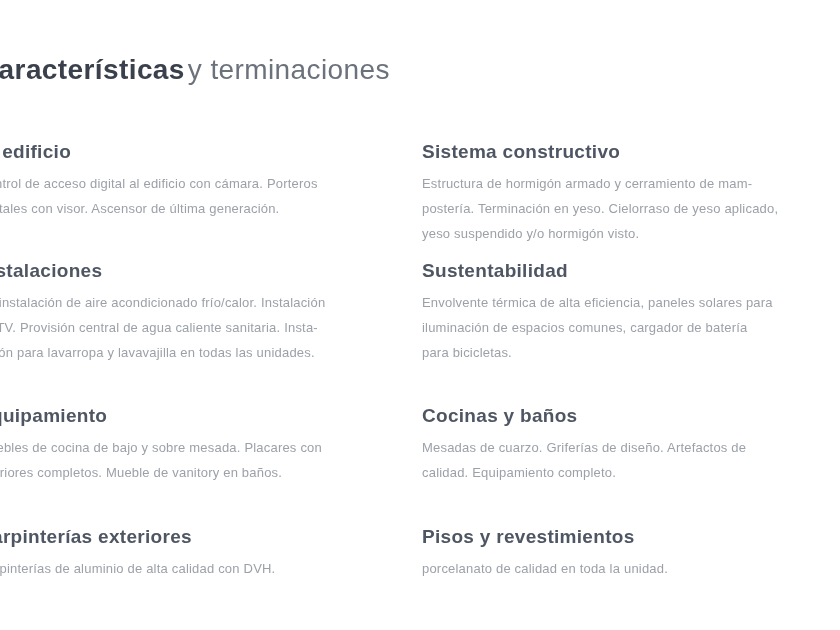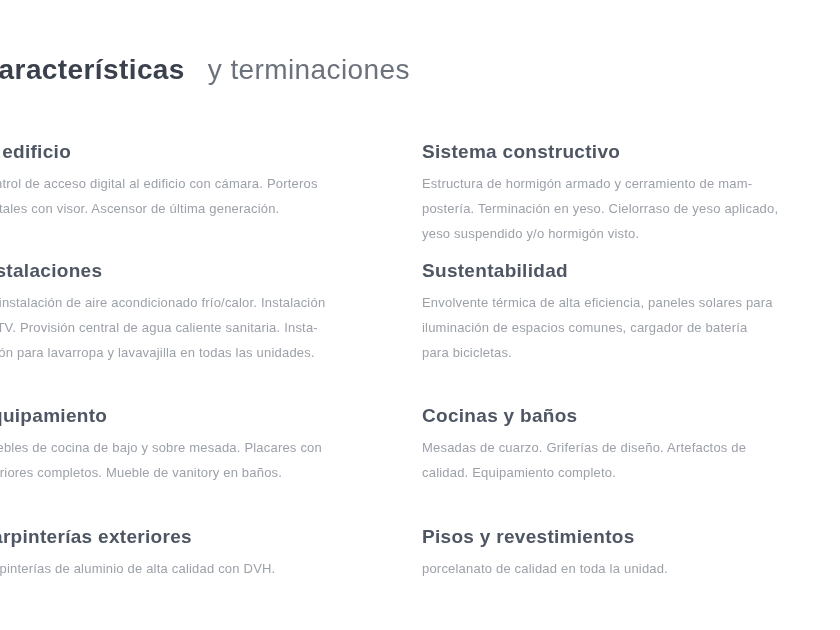--- a/index.html
+++ b/index.html
@@ -25,21 +25,21 @@
     letter-spacing: 0.4px;
     white-space: nowrap;
   }
   .t-bold {
     font-weight: 700;
     color: #3b414c;
   }
   .t-light {
     font-weight: 400;
     color: #6c727c;
-    margin-left: 23px;
+    margin-left: 3px;
   }
   .sec {
     position: absolute;
     width: 460px;
   }
   .sec.col-left  { left: -22px; }
   .sec.col-right { left: 422px; }
   .sec h2 {
     margin: 0;
     font-size: 19px;

